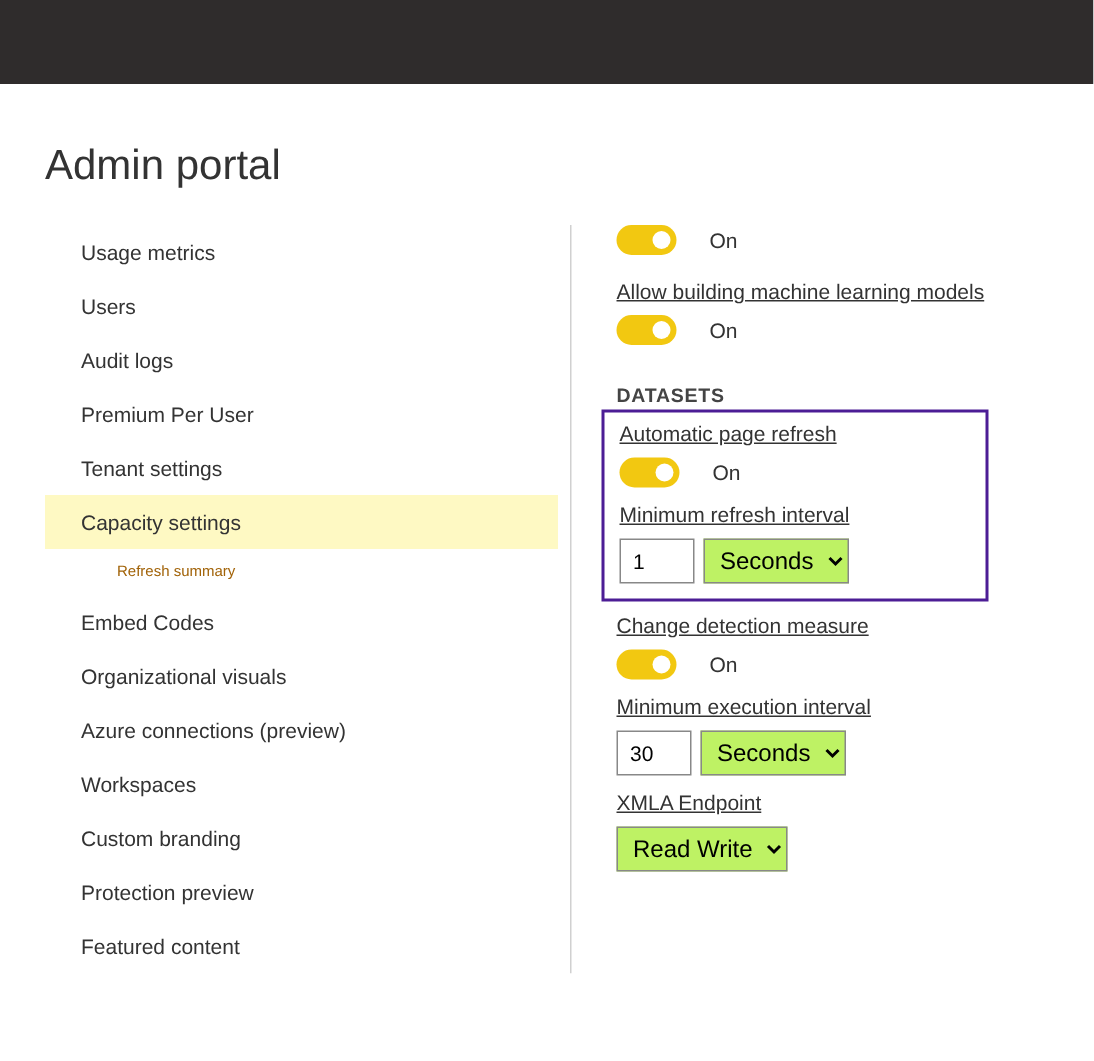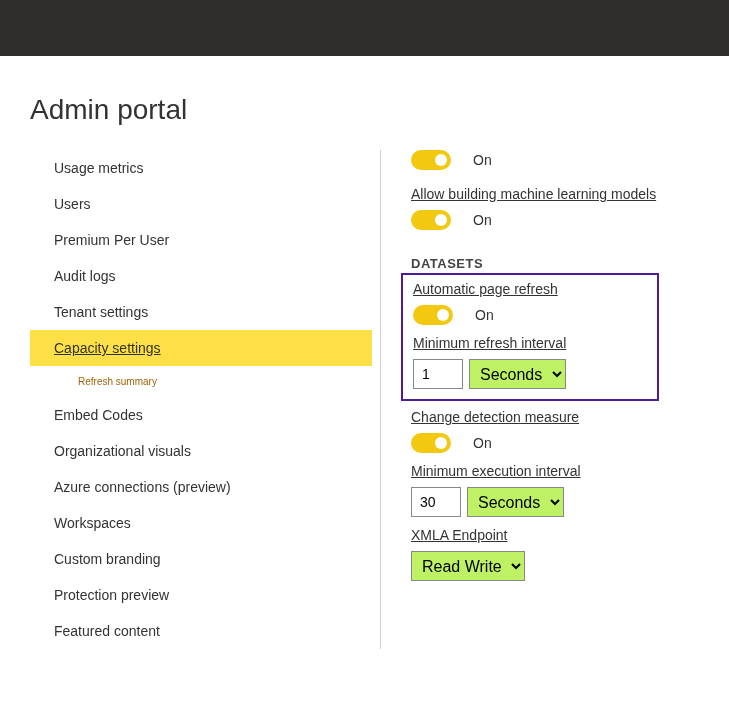--- a/index.html
+++ b/index.html
@@ -27,22 +27,21 @@
       width: 342px;
       flex-shrink: 0;
     }
     .sidebar-item {
       padding: 10px 0 10px 24px;
       font-size: 14px;
       color: #333;
       cursor: pointer;
     }
     .sidebar-item.active {
-      background: #fde047;
-      text-decoration: underline;
+      background: #fef9c3;
     }
     .sidebar-subitem {
       padding: 10px 0 10px 48px;
       font-size: 10px;
       color: #a16207;
       cursor: pointer;
     }
     .divider {
       width: 1px;
       background: #d0d0d0;
@@ -130,22 +129,22 @@
 <body>
 
 <div class="top-bar"></div>
 
 <h1 class="page-title">Admin portal</h1>
 
 <div class="content">
   <nav class="sidebar">
     <div class="sidebar-item"><span>Usage metrics</span></div>
     <div class="sidebar-item"><span>Users</span></div>
+    <div class="sidebar-item"><span>Audit logs</span></div>
     <div class="sidebar-item"><span>Premium Per User</span></div>
-    <div class="sidebar-item"><span>Audit logs</span></div>
     <div class="sidebar-item"><span>Tenant settings</span></div>
     <div class="sidebar-item active"><span>Capacity settings</span></div>
     <div class="sidebar-subitem"><span>Refresh summary</span></div>
     <div class="sidebar-item"><span>Embed Codes</span></div>
     <div class="sidebar-item"><span>Organizational visuals</span></div>
     <div class="sidebar-item"><span>Azure connections (preview)</span></div>
     <div class="sidebar-item"><span>Workspaces</span></div>
     <div class="sidebar-item"><span>Custom branding</span></div>
     <div class="sidebar-item"><span>Protection preview</span></div>
     <div class="sidebar-item"><span>Featured content</span></div>

